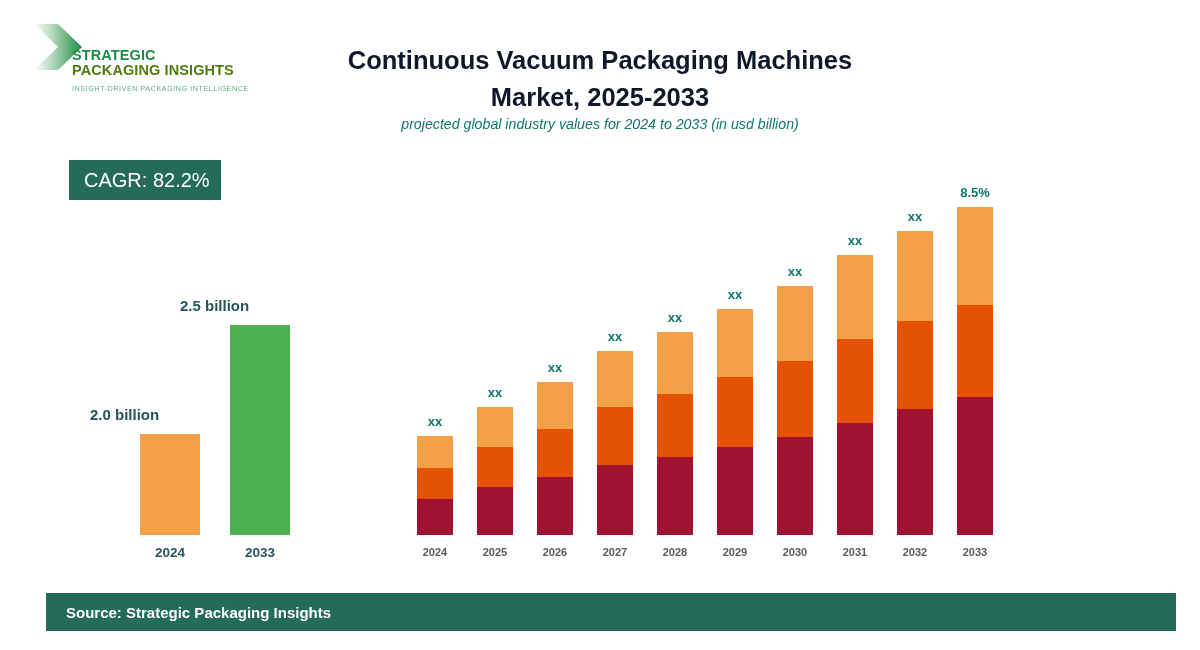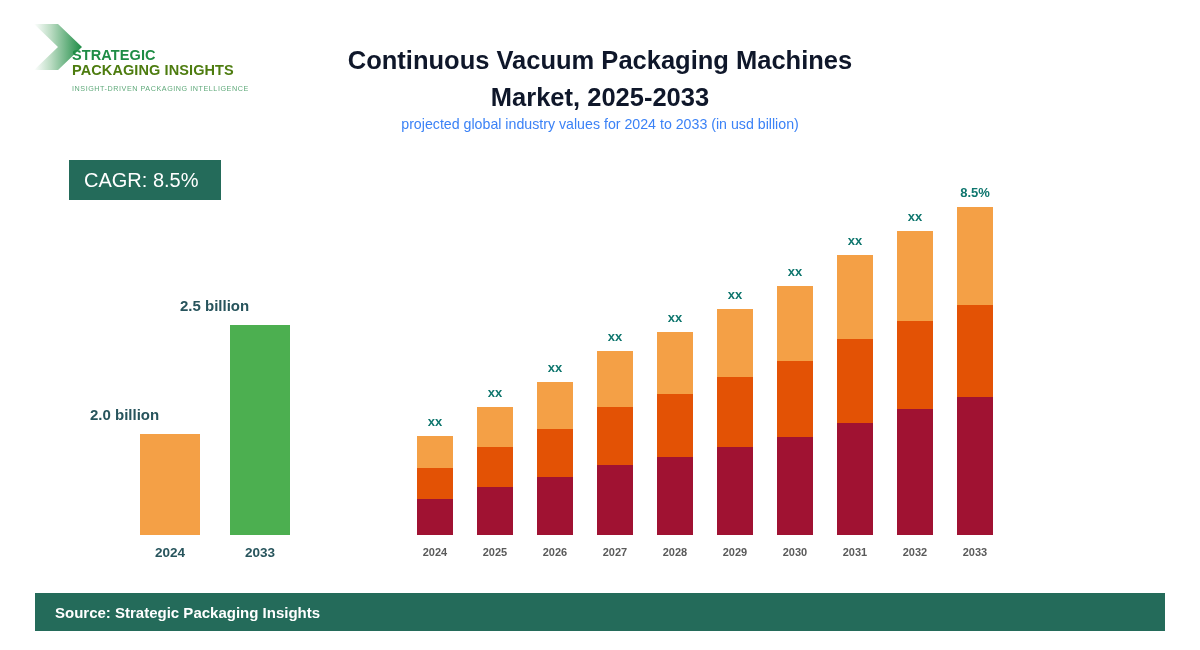--- a/index.html
+++ b/index.html
@@ -157,21 +157,21 @@
     bottom: 2px;
     text-align: center;
     font-size: 11px;
     font-weight: bold;
     color: #5A5A5A;
   }
 
   
   #footer {
     position: absolute;
-    left: 35px;
+    left: 46px;
     top: 593px;
     width: 1130px;
     height: 38px;
     background: #246B5A;
     color: #ffffff;
     display: flex;
     align-items: center;
     justify-content: space-between;
     padding: 0 20px;
     box-sizing: border-box;
@@ -194,24 +194,24 @@
     <path d="M2,4 L26,4 L50,27 L26,50 L2,50 L26,27 Z" fill="url(#chevGrad)"></path>
   </svg>
   <div id="logo-text-block">
     <div class="logo-line" style="color: rgb(30, 140, 69);">STRATEGIC</div>
     <div class="logo-line" style="color: #4d7c0f;">PACKAGING INSIGHTS</div>
     <div id="logo-tagline" style="color: rgb(95, 169, 122); text-align: center;">INSIGHT-DRIVEN PACKAGING INTELLIGENCE</div>
   </div>
 </div>
 
 <div id="title" style="color: #0f172a;">Continuous Vacuum Packaging Machines Market, 2025-2033</div>
-<div id="subtitle" style="color: #3b82f6;">projected global industry values for 2024 to 2033 (in usd billion)</div>
+<div id="subtitle" style="color: #0f766e; font-style: italic;">projected global industry values for 2024 to 2033 (in usd billion)</div>
 
 <div id="cagr-badge" style="background: rgb(36, 107, 90); color: rgb(255, 255, 255);">
-  <span>CAGR: 8.5%</span>
+  <span>CAGR: 82.2%</span>
 </div>
 
 <div id="compare-chart">
     <div class="cmp-bar" style="left: 80px; top: 134px; height: 101px; background: rgb(244, 160, 70);"></div>
     <div class="cmp-value" style="left: 30px; top: 106px;">2.0 billion</div>
     <div class="cmp-year" style="left: 80px;">2024</div>
     <div class="cmp-bar" style="left: 170px; top: 25px; height: 210px; background: rgb(76, 175, 80);"></div>
     <div class="cmp-value" style="left: 120px; top: -3px;">2.5 billion</div>
     <div class="cmp-year" style="left: 170px;">2033</div>
   </div>

